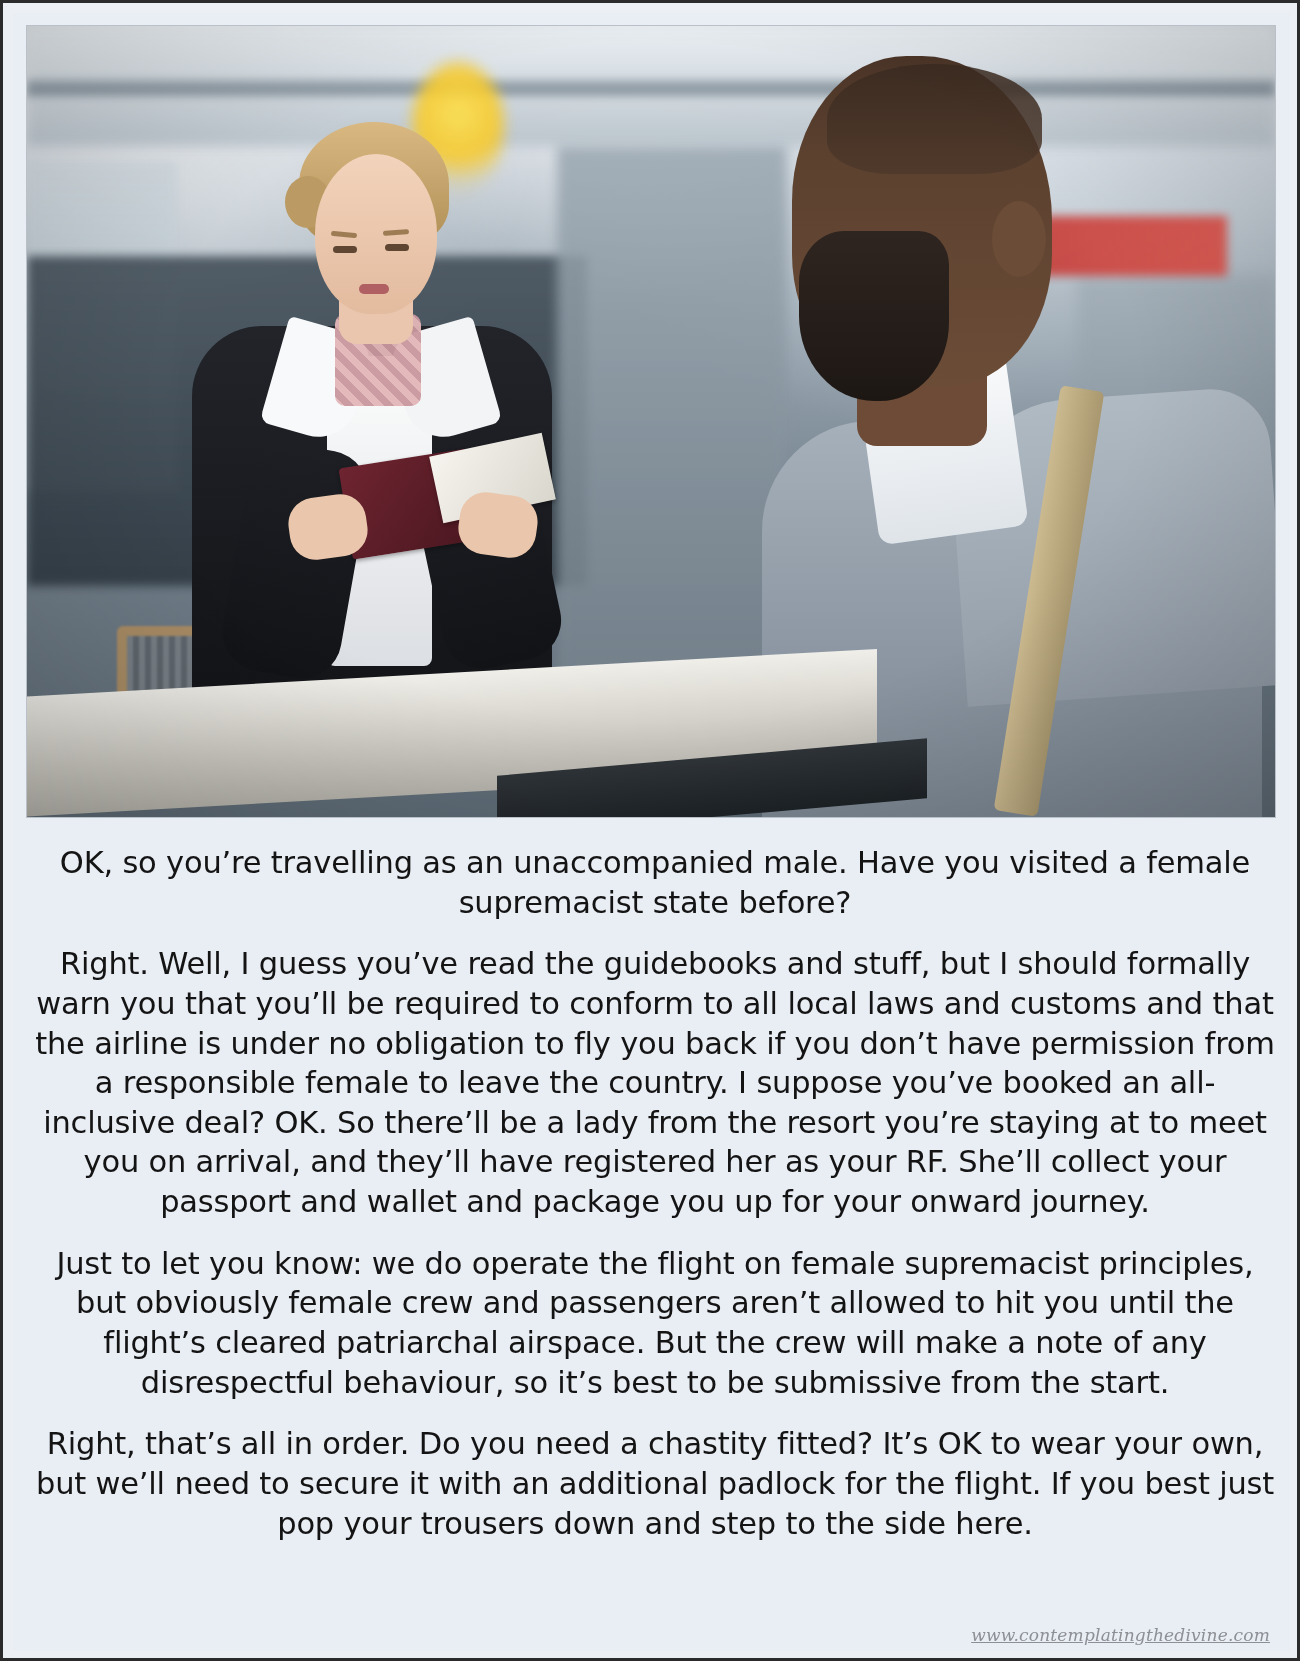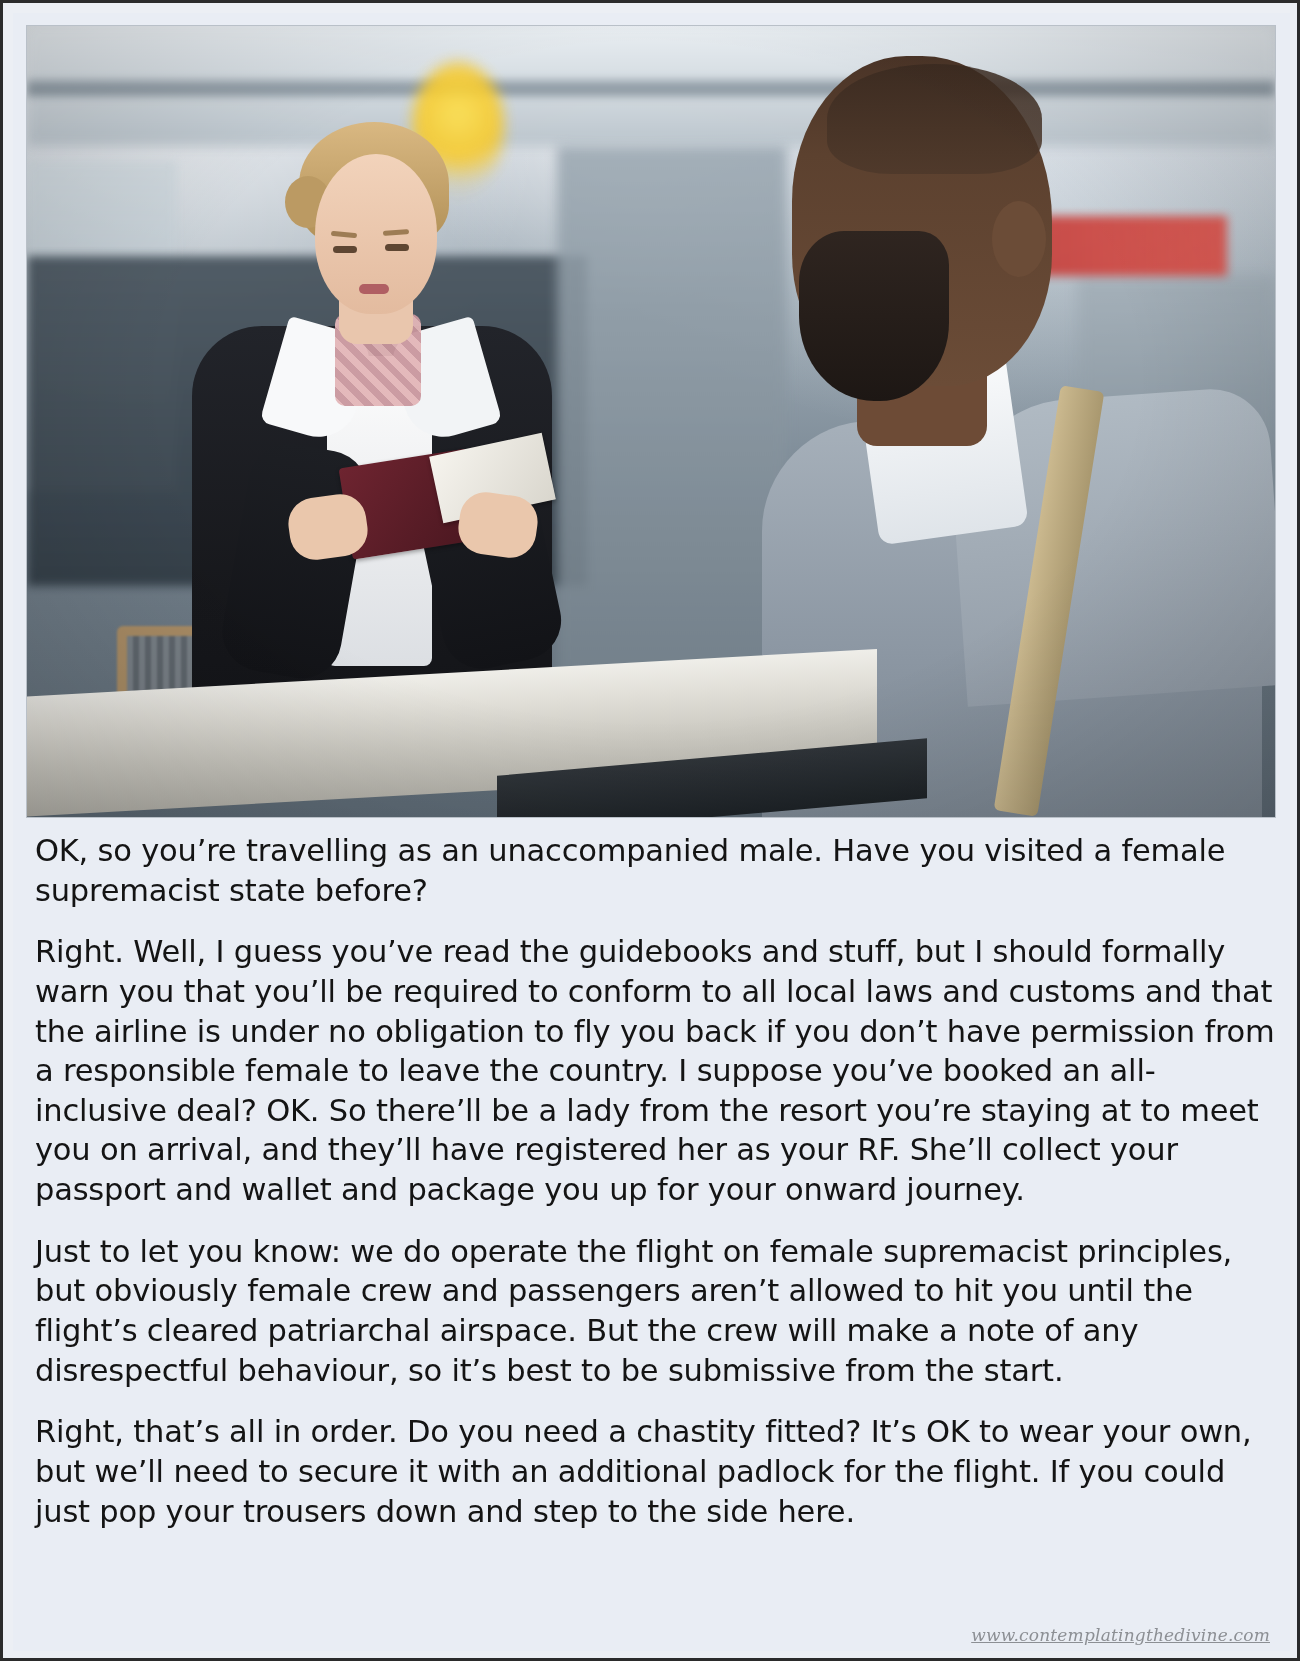--- a/index.html
+++ b/index.html
@@ -298,26 +298,27 @@
     background: radial-gradient(ellipse at 50% 45%, rgba(0,0,0,0) 55%, rgba(0,0,0,0.18) 100%);
   }
   
   .text-area {
     position: absolute;
     left: 22px;
     top: 818px;
     width: 1240px;
   }
   .para {
-    margin: 0 0 22px 0;
+    margin: 12px 0 22px 0;
     font-family: "DejaVu Sans", sans-serif;
     font-size: 30.5px;
     line-height: 1.30;
     color: #141414;
     letter-spacing: -0.2px;
+    text-align: center;
   }
   .para:last-child { margin-bottom: 0; }
   .watermark {
     position: absolute;
     right: 20px;
     bottom: 6px;
     font-family: "DejaVu Serif", serif;
     font-style: italic;
     font-size: 17px;
     color: #8c8f94;
@@ -377,18 +378,18 @@
       <div class="counter-edge"></div>
       <div class="counter"></div>
       <div class="counter2"></div>
       <div class="vignette"></div>
     </div>
 
     <div class="text-area">
       <p class="para">OK, so you’re travelling as an unaccompanied male. Have you visited a female supremacist state before?</p>
       <p class="para">Right. Well, I guess you’ve read the guidebooks and stuff, but I should formally warn you that you’ll be required to conform to all local laws and customs and that the airline is under no obligation to fly you back if you don’t have permission from a responsible female to leave the country.  I suppose you’ve booked an all-inclusive deal?  OK.  So there’ll be a lady from the resort you’re staying at to meet you on arrival, and they’ll have registered her as your RF.  She’ll collect your passport and wallet and package you up for your onward journey.</p>
       <p class="para">Just to let you know: we do operate the flight on female supremacist principles, but obviously female crew and passengers aren’t allowed to hit you until the flight’s cleared patriarchal airspace.  But the crew will make a note of any disrespectful behaviour, so it’s best to be submissive from the start.</p>
-      <p class="para">Right, that’s all in order.  Do you need a chastity fitted?  It’s OK to wear your own, but we’ll need to secure it with an additional padlock for the flight. If you could just pop your trousers down and step to the side here.</p>
+      <p class="para">Right, that’s all in order.  Do you need a chastity fitted?  It’s OK to wear your own, but we’ll need to secure it with an additional padlock for the flight. If you best just pop your trousers down and step to the side here.</p>
     </div>
 
     <div class="watermark">www.contemplatingthedivine.com</div>
   </div>
 </div>
 
 </body></html>

